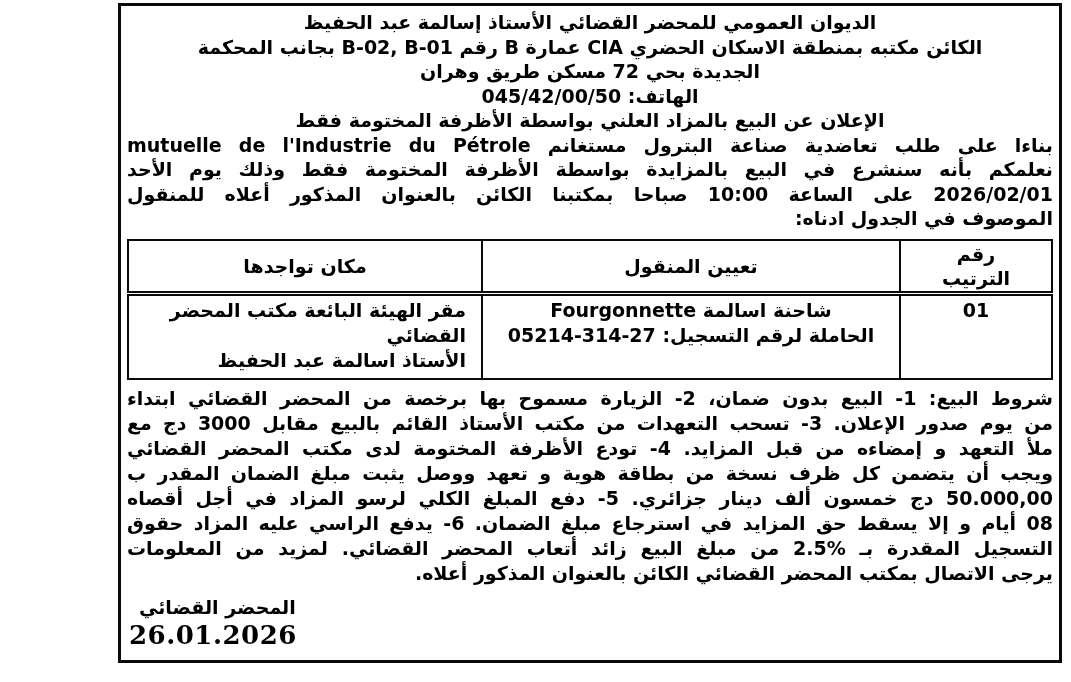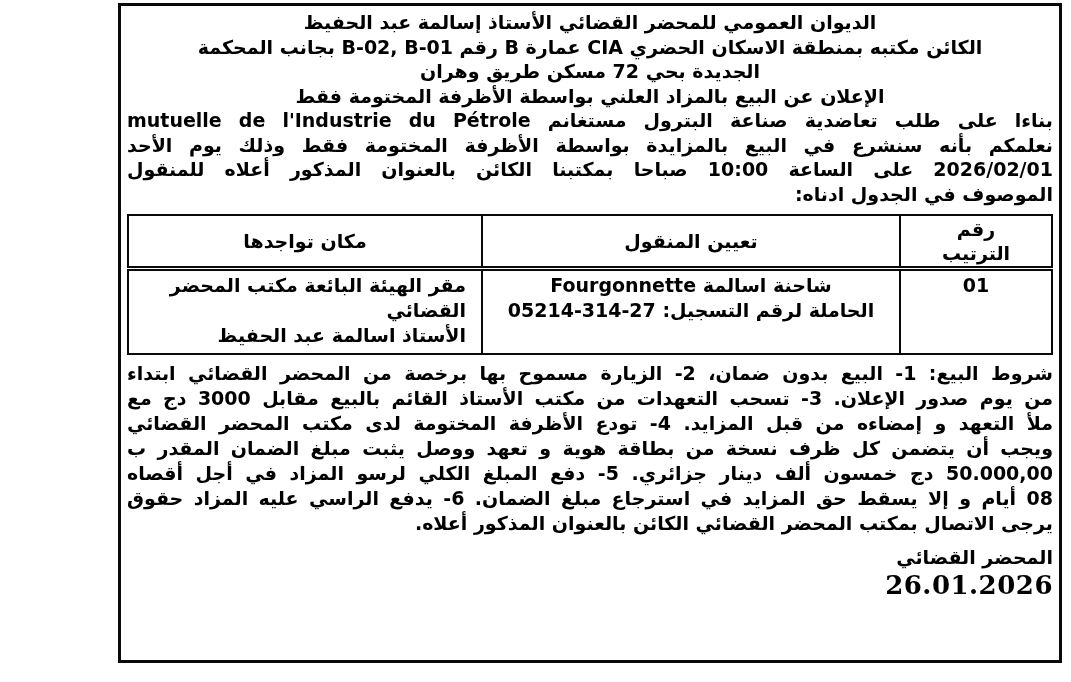--- a/index.html
+++ b/index.html
@@ -59,21 +59,21 @@
   }
   .col-order{width:152px;}
   .col-desig{width:418px;}
   td.c-order{text-align:center;}
   td.c-desig{text-align:center;}
   td.c-loc{text-align:right;}
   .cond{margin-top:6px;}
   .cond .jline,.cond .rline{font-size:19px;line-height:25px;}
   .sig{
     margin-top:9px;
-    text-align:right;
+    text-align:left;
   }
   .sig-title{
     font-size:19px;line-height:25px;
     margin-left:12px;
   }
   .sig-date{
     font-family:"DejaVu Serif",serif;
     font-size:26px;line-height:30px;
     margin-left:2px;
     letter-spacing:.5px;
@@ -81,20 +81,21 @@
 </style>
 </head>
 <body>
 
 <div class="page">
   <div class="doc">
 
     <div class="hline">الديوان العمومي للمحضر القضائي الأستاذ إسالمة عبد الحفيظ</div>
     <div class="hline">الكائن مكتبه بمنطقة الاسكان الحضري CIA عمارة B رقم B-02, B-01 بجانب المحكمة</div>
     <div class="hline">الجديدة بحي 72 مسكن طريق وهران</div>
+    <div class="hline">الهاتف: 045/42/00/50</div>
     <div class="hline">الإعلان عن البيع بالمزاد العلني بواسطة الأظرفة المختومة فقط</div>
 
     <div class="jline">بناءا على طلب تعاضدية صناعة البترول مستغانم mutuelle de l'Industrie du Pétrole</div>
     <div class="jline">نعلمكم بأنه سنشرع في البيع بالمزايدة بواسطة الأظرفة المختومة فقط وذلك يوم الأحد</div>
     <div class="jline">2026/02/01 على الساعة 10:00 صباحا بمكتبنا الكائن بالعنوان المذكور أعلاه للمنقول</div>
     <div class="rline">الموصوف في الجدول ادناه:</div>
 
     <table class="items">
       <colgroup>
         <col class="col-order">
@@ -124,20 +125,21 @@
       </tbody>
     </table>
 
     <div class="cond">
       <div class="jline">شروط البيع: 1- البيع بدون ضمان، 2- الزيارة مسموح بها برخصة من المحضر القضائي ابتداء</div>
       <div class="jline">من يوم صدور الإعلان. 3- تسحب التعهدات من مكتب الأستاذ القائم بالبيع مقابل 3000 دج مع</div>
       <div class="jline">ملأ التعهد و إمضاءه من قبل المزايد. 4- تودع الأظرفة المختومة لدى مكتب المحضر القضائي</div>
       <div class="jline">ويجب أن يتضمن كل ظرف نسخة من بطاقة هوية و تعهد ووصل يثبت مبلغ الضمان المقدر ب</div>
       <div class="jline">50.000,00 دج خمسون ألف دينار جزائري. 5- دفع المبلغ الكلي لرسو المزاد في أجل أقصاه</div>
       <div class="jline">08 أيام و إلا يسقط حق المزايد في استرجاع مبلغ الضمان. 6- يدفع الراسي عليه المزاد حقوق</div>
+      <div class="jline">التسجيل المقدرة بـ %2.5 من مبلغ البيع زائد أتعاب المحضر القضائي. لمزيد من المعلومات</div>
       <div class="rline">يرجى الاتصال بمكتب المحضر القضائي الكائن بالعنوان المذكور أعلاه.</div>
     </div>
 
     <div class="sig">
       <div class="sig-title">المحضر القضائي</div>
       <div class="sig-date">26.01.2026</div>
     </div>
 
   </div>
 </div>

